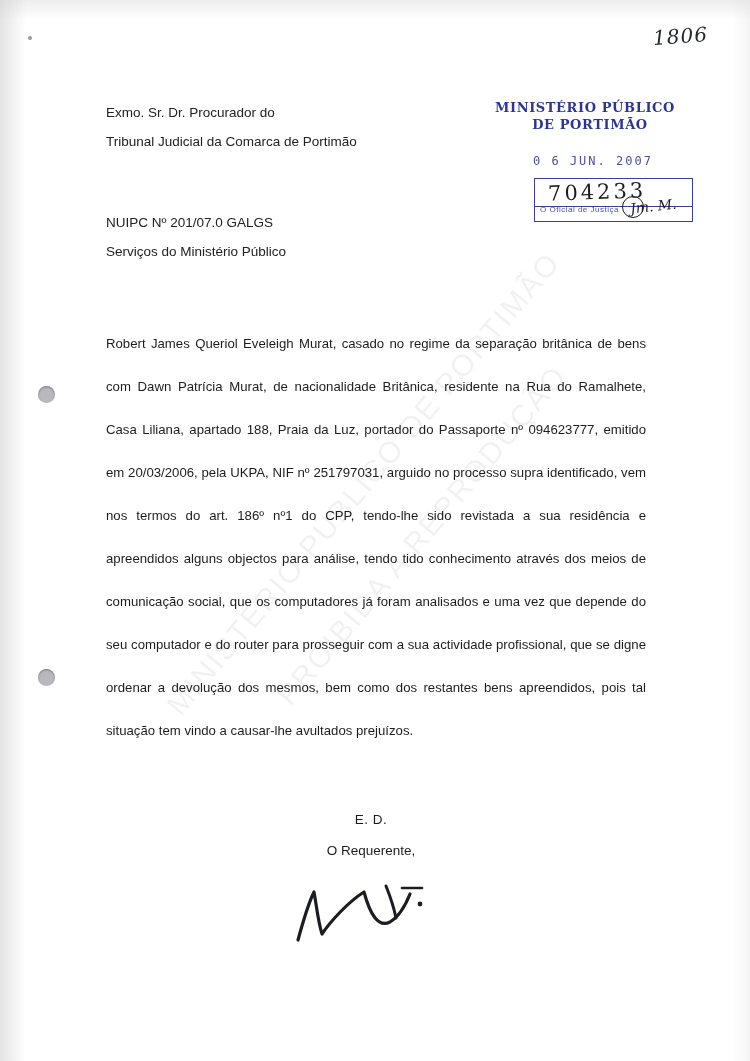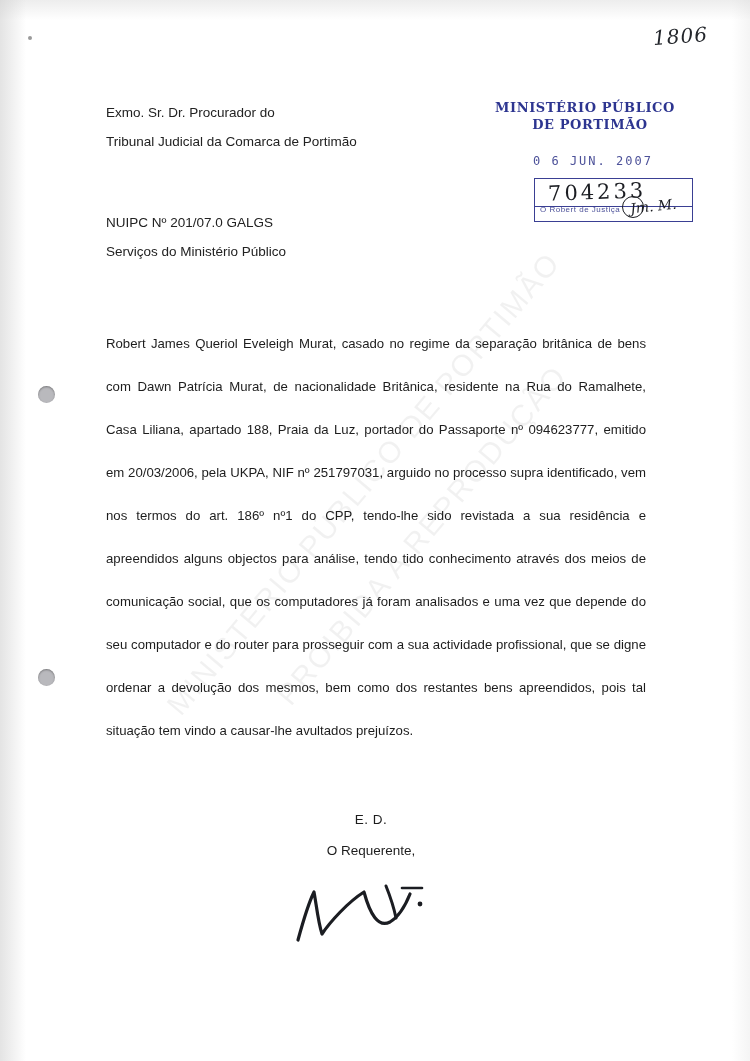--- a/index.html
+++ b/index.html
@@ -279,21 +279,21 @@
   </div>
 
   <div class="stamp">
     <div class="stamp-line1">MINISTÉRIO PÚBLICO</div>
     <div class="stamp-line2">DE PORTIMÃO</div>
     <div class="stamp-date">0 6 JUN. 2007</div>
   </div>
   <div class="stamp-box">
     <div class="stamp-box-inner"></div>
   </div>
-  <div class="stamp-label">O Robert de Justiça</div>
+  <div class="stamp-label">O Oficial de Justiça</div>
   <div class="handwritten-ref">704233</div>
   <div class="stamp-circle"></div>
   <div class="handwritten-sig-small">Jm. M.</div>
 
   <div class="watermark">
     <div class="wm1">MINISTÉRIO PÚBLICO DE PORTIMÃO</div>
     <div class="wm2">PROIBIDA A REPRODUÇÃO</div>
   </div>
 
   <div class="body-text">Robert James Queriol Eveleigh Murat, casado no regime da separação britânica de bens com Dawn Patrícia Murat, de nacionalidade Britânica, residente na Rua do Ramalhete, Casa Liliana, apartado 188, Praia da Luz, portador do Passaporte nº 094623777, emitido em 20/03/2006, pela UKPA, NIF nº 251797031, arguido no processo supra identificado, vem nos termos do art. 186º nº1 do CPP, tendo-lhe sido revistada a sua residência e apreendidos alguns objectos para análise, tendo tido conhecimento através dos meios de comunicação social, que os computadores já foram analisados e uma vez que depende do seu computador e do router para prosseguir com a sua actividade profissional, que se digne ordenar a devolução dos mesmos, bem como dos restantes bens apreendidos, pois tal situação tem vindo a causar-lhe avultados prejuízos.</div>

